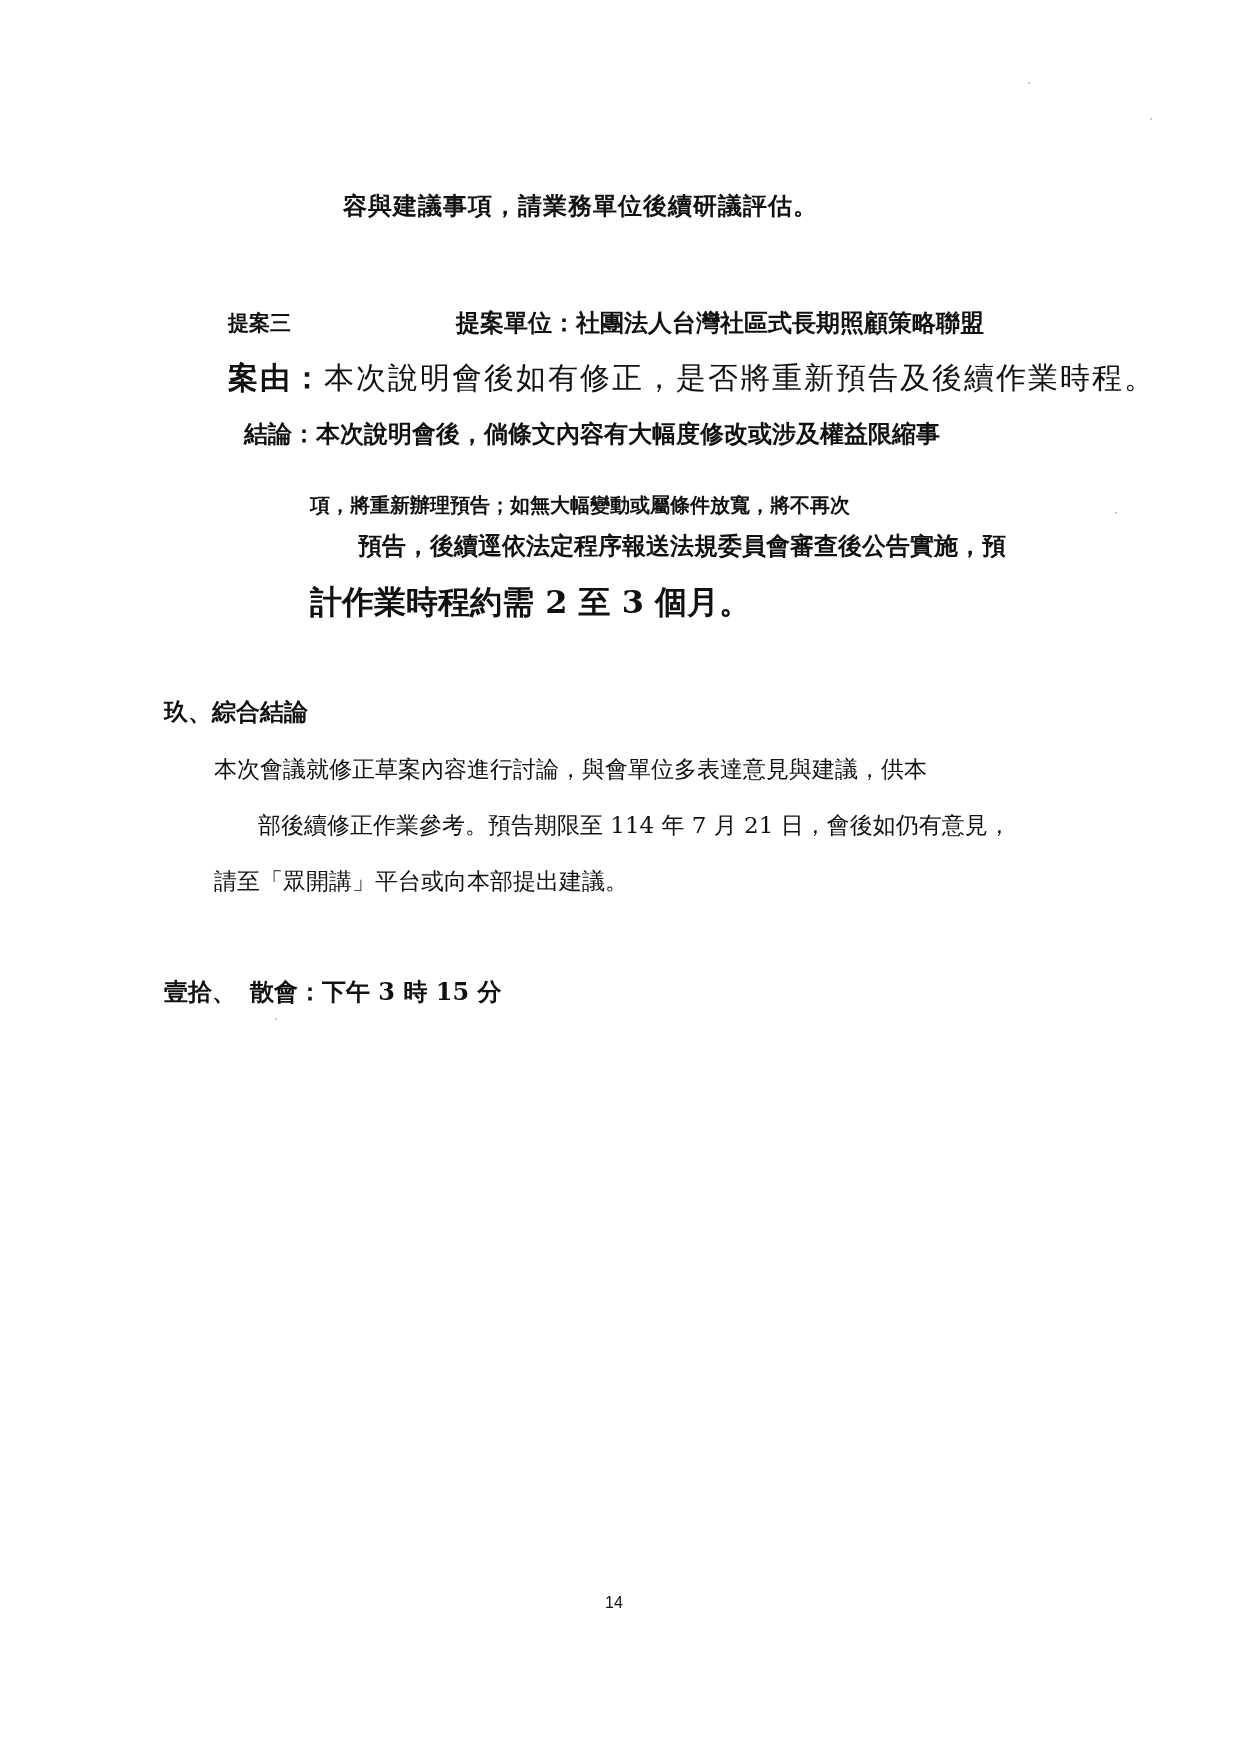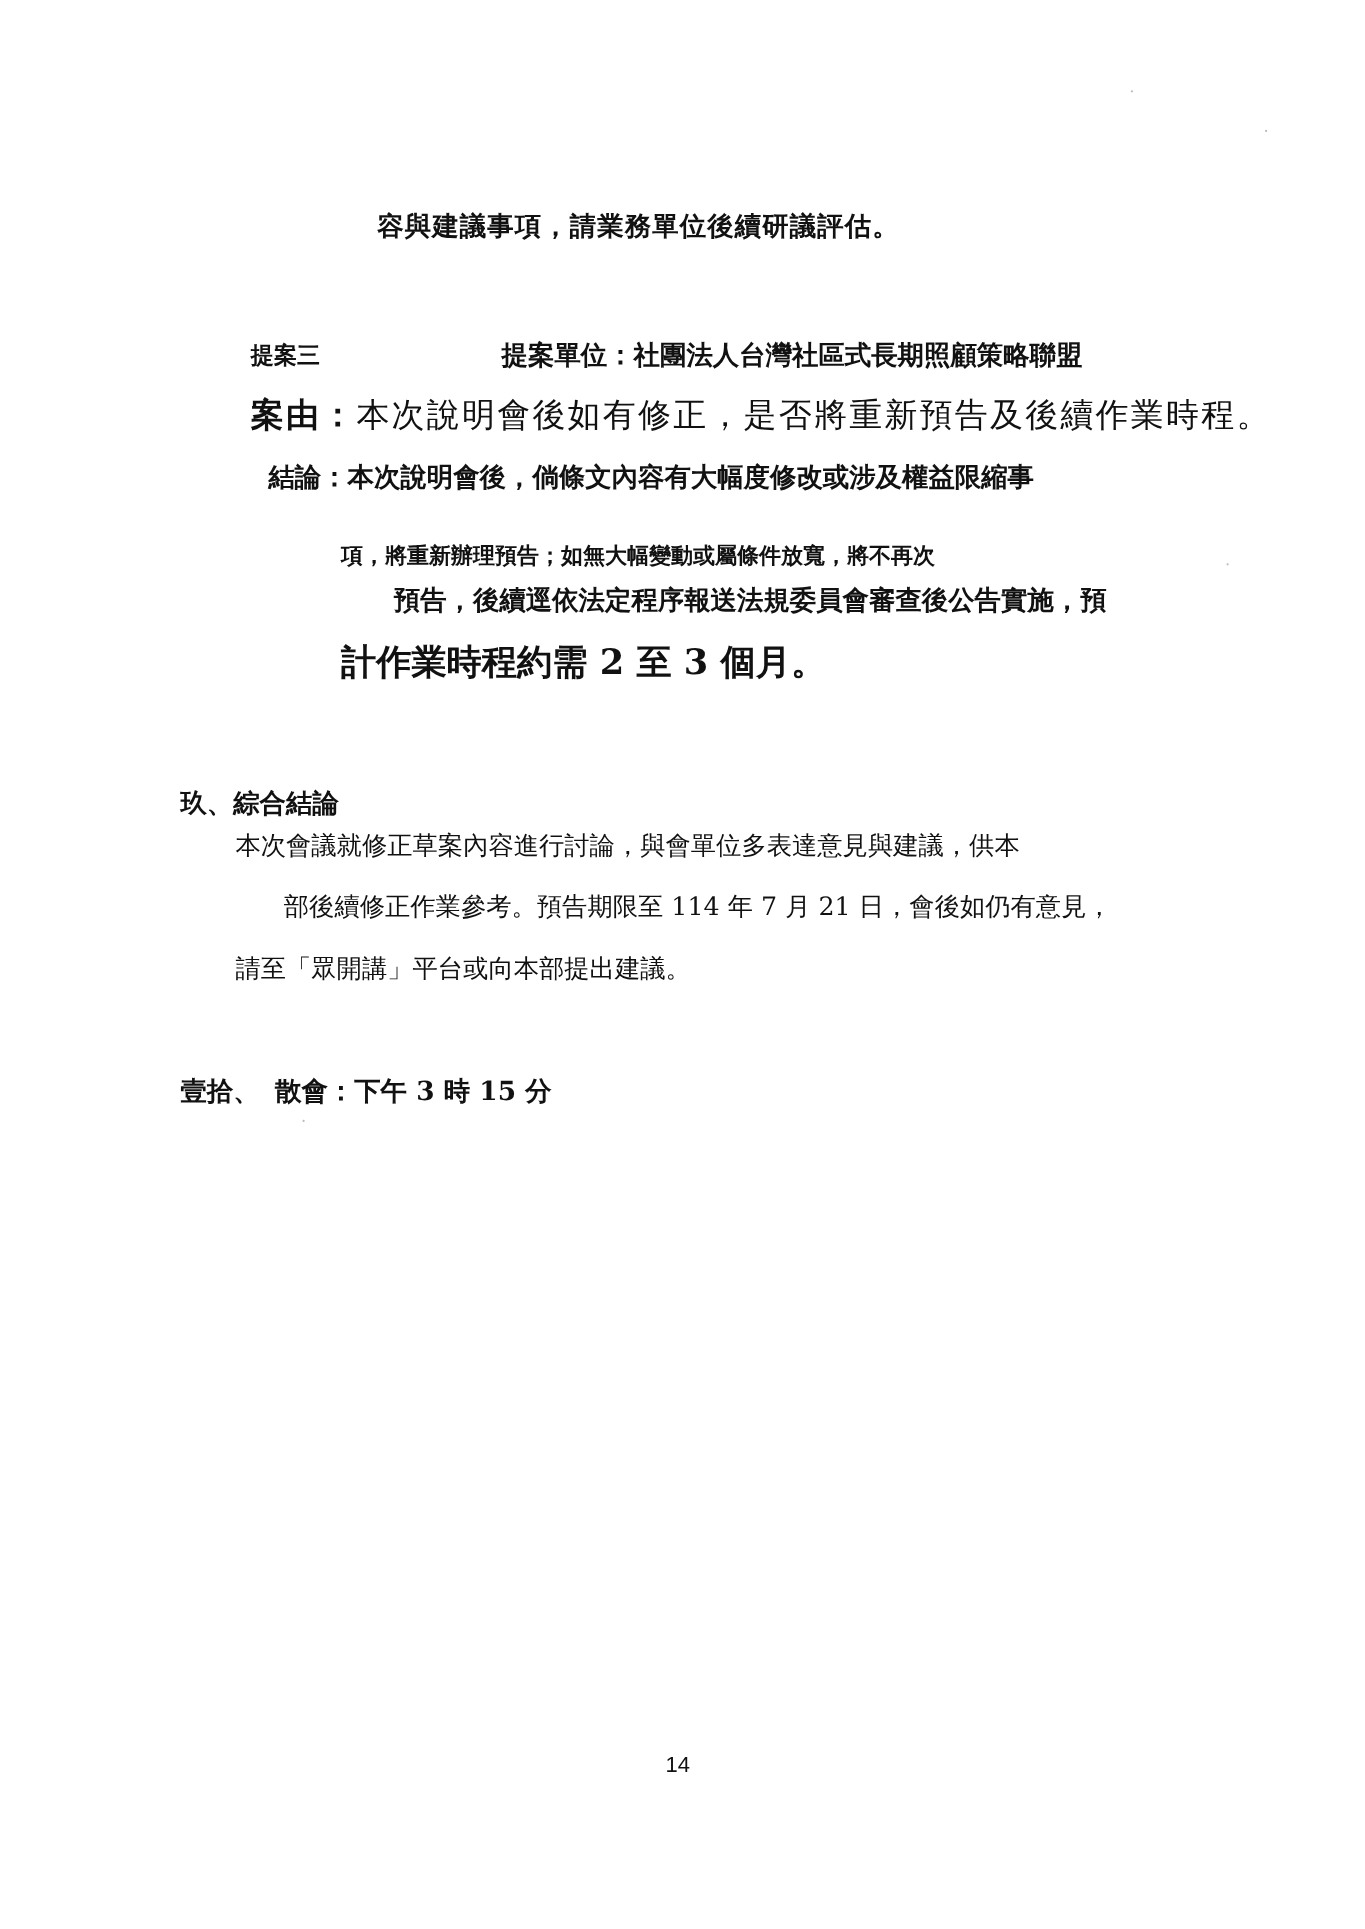--- a/index.html
+++ b/index.html
@@ -4,21 +4,21 @@
   <style>
     html, body { margin: 0; padding: 0; background: #ffffff; }
     body {
       width: 1241px; height: 1754px; position: relative; overflow: hidden;
       font-family: "DejaVu Serif", "Liberation Serif", serif;
       color: #111;
     }
     .line { position: absolute; white-space: nowrap; font-size: 25px; line-height: 30px; }
     .bold { font-weight: bold; }
     .thin { font-weight: normal; }
-    .page-num { position: absolute; font-family: "Liberation Sans", sans-serif; font-size: 20px; }
+    .page-num { position: absolute; font-family: "Liberation Sans", sans-serif; font-size: 16px; }
     .sp { display: inline-block; }
     .speck { position: absolute; width: 2px; height: 2px; background: #bbb; border-radius: 1px; }
   </style>
 </head>
 <body>
 
 <div>
 
   <div class="line bold" style="left:343px; top:191px; font-size:24px; letter-spacing:1px;">容與建議事項，請業務單位後續研議評估。</div>
 
@@ -31,21 +31,21 @@
     <span class="bold">案由：</span><span class="thin">本次說明會後如有修正，是否將重新預告及後續作業時程。</span>
   </div>
 
   <div class="line bold" style="left:244px; top:419px; font-size:24px;">
     <span>結論：</span><span>本次說明會後，倘條文內容有大幅度修改或涉及權益限縮事</span>
   </div>
   <div class="line bold" style="left:310px; top:490px; font-size:20px;">項，將重新辦理預告；如無大幅變動或屬條件放寬，將不再次</div>
   <div class="line bold" style="left:310px; top:531px; font-size:24px;margin-left:48px;">預告，後續逕依法定程序報送法規委員會審查後公告實施，預</div>
   <div class="line bold" style="left:310px; top:587px; font-size:32px;">計作業時程約需 2 至 3 個月。</div>
 
-  <div class="line bold" style="left:164px; top:697px; font-size:24px;margin-top:18px;">玖、綜合結論</div>
+  <div class="line bold" style="left:164px; top:697px; font-size:24px;">玖、綜合結論</div>
   <div class="line thin" style="left:214px; top:754px; font-size:23px;">本次會議就修正草案內容進行討論，與會單位多表達意見與建議，供本</div>
   <div class="line thin" style="left:214px; top:810px; font-size:23px;margin-left:44px;">部後續修正作業參考。預告期限至 114 年 7 月 21 日，會後如仍有意見，</div>
   <div class="line thin" style="left:214px; top:866px; font-size:23px;">請至「眾開講」平台或向本部提出建議。</div>
 
   <div class="line bold" style="left:164px; top:977px; font-size:24px;">
     <span>壹拾、</span><span class="sp" style="width:14px;"></span><span>散會：下午 3 時 15 分</span>
   </div>
 
   <div class="page-num" style="left:605px; top:1594px;">14</div>
 

